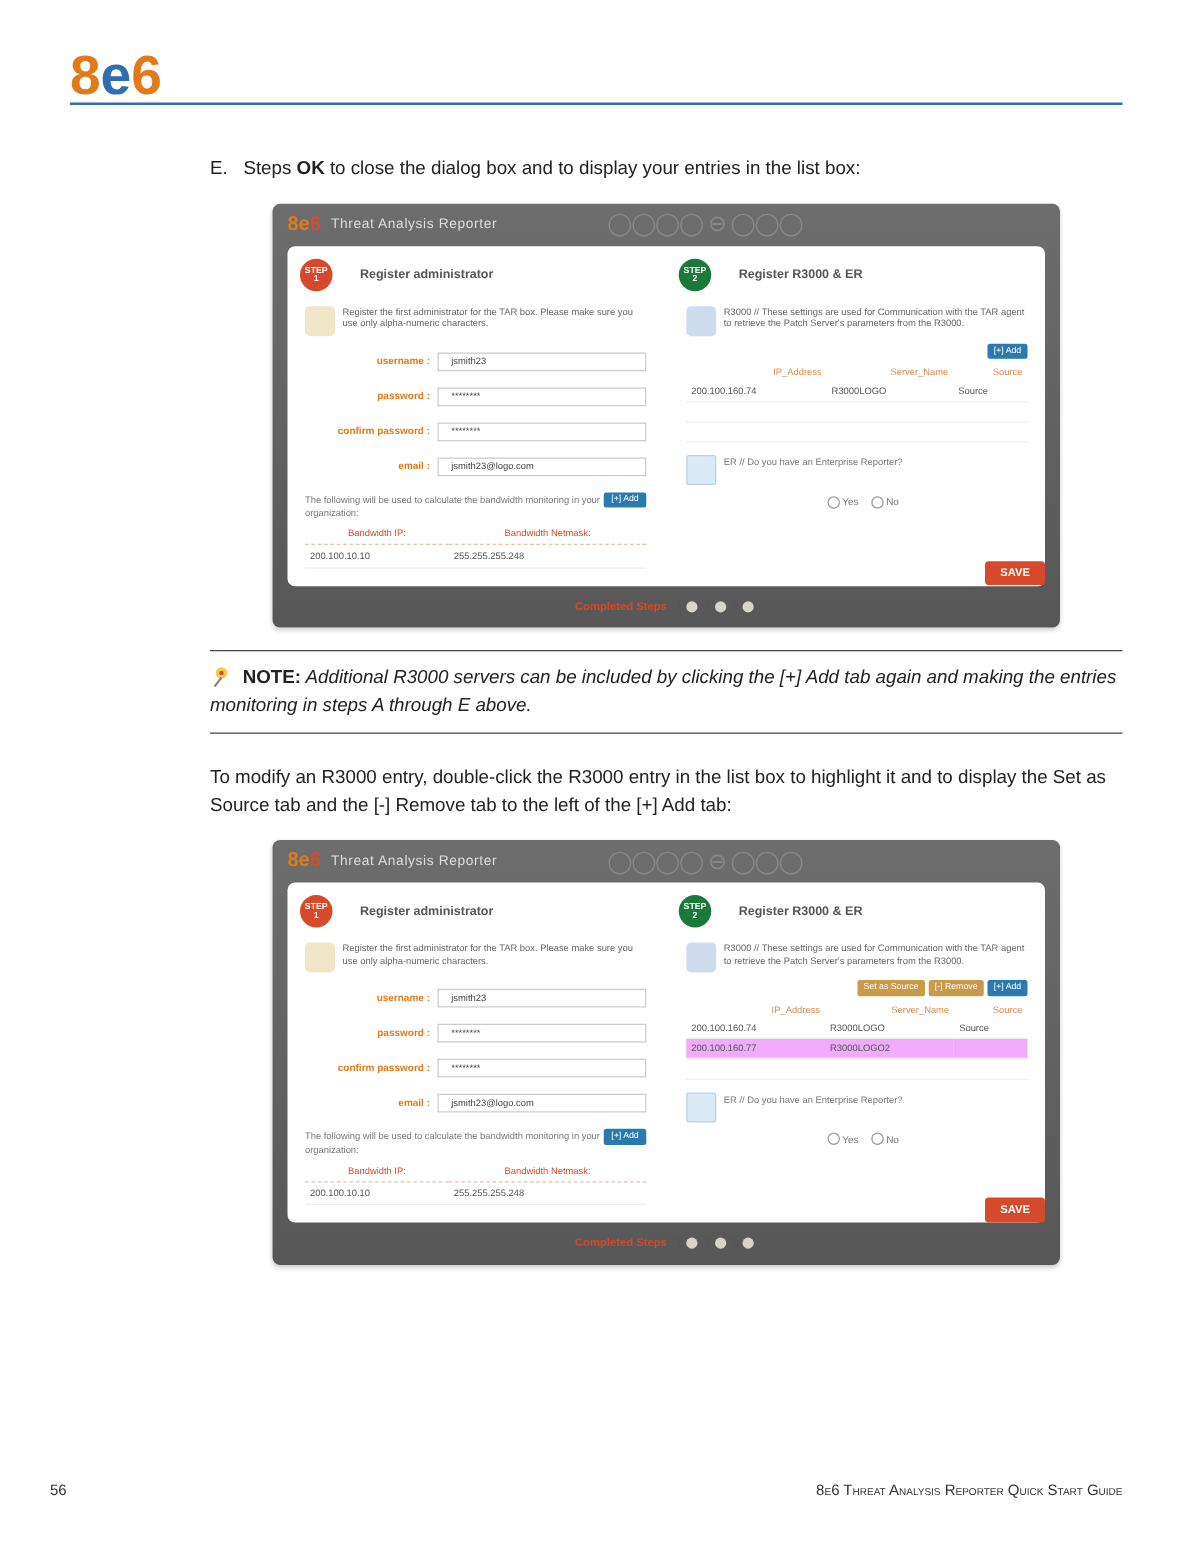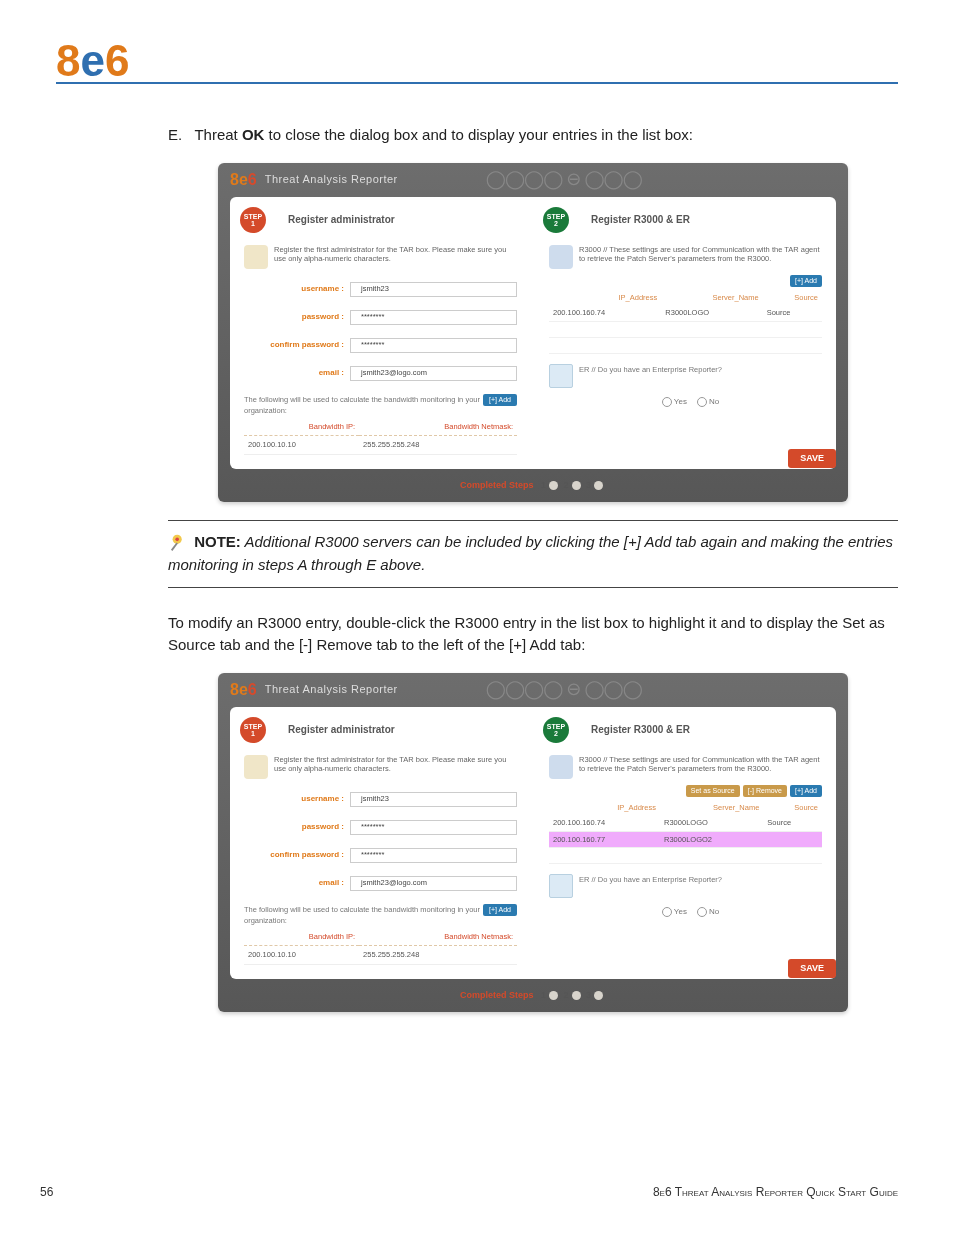--- a/index.html
+++ b/index.html
@@ -29,21 +29,21 @@
   .two-col{display:flex;gap:24px}
   .col{flex:1;padding:6px 4px}
   .intro{display:flex;gap:6px;color:#666;font-size:7.5px;line-height:1.3;margin-bottom:6px}
   .intro .ico{width:24px;height:24px;flex-shrink:0;border-radius:4px;background:#f0e6c8}
   .form-row{display:flex;align-items:center;margin:13px 0}
   .form-row label{width:100px;text-align:right;color:#e07a1a;font-size:8px;font-weight:bold;padding-right:6px}
   .form-row .field{flex:1;height:13px;background:#fff;border:1px solid #ccc;font-size:7.5px;padding:0 10px;display:flex;align-items:center;color:#444}
   .mini-note{color:#777;font-size:7.5px;margin:6px 0 2px 0;position:relative}
   .add-tab{position:absolute;right:0;top:0;background:#2a7ab0;color:#fff;font-size:7px;padding:1px 6px;border-radius:2px}
   .mini-table{width:100%;border-collapse:collapse;font-size:7.5px;color:#555}
-  .mini-table th{color:#d44a2a;font-weight:normal;text-align:right;padding:3px 4px;border-bottom:1px dashed #e0c8a8}
+  .mini-table th{color:#d44a2a;font-weight:normal;text-align:center;padding:3px 4px;border-bottom:1px dashed #e0c8a8}
   .mini-table td{padding:3px 4px;border-bottom:1px solid #eee}
   .r3000-actions{display:flex;justify-content:flex-end;gap:3px;margin-bottom:3px}
   .r3000-actions span{font-size:7px;color:#fff;padding:1px 5px;border-radius:2px}
   .act-add{background:#2a7ab0}
   .act-src{background:#c99a4a}
   .act-rem{background:#c99a4a}
   .r3000-list{width:100%;border-collapse:collapse;font-size:7.5px;color:#555}
   .r3000-list th{color:#d88a4a;font-weight:normal;text-align:right;padding:2px 4px}
   .r3000-list td{padding:2px 4px;border-bottom:1px solid #f0f0f0}
   .r3000-list tr.selected td{background:#f0abfc}
@@ -63,21 +63,21 @@
 <body>
 
 <div class="page">
 
   <div class="logo-top"><span>8</span><span class="o">e</span><span>6</span></div>
   <hr class="hr-top">
 
   <div class="body-text">
     <p>
       <span>E.</span>&nbsp;&nbsp;
-      <span>Threat </span><b>OK</b><span> to close the dialog box and to display your entries in the list box:</span>
+      <span>Steps </span><b>OK</b><span> to close the dialog box and to display your entries in the list box:</span>
     </p>
 
     <div class="figure">
       <div class="fig-brand">
         <span class="b8e6"><span class="b8">8e</span><span class="b6">6</span></span>
         <span class="tar">Threat Analysis Reporter</span>
         <span class="fig-globe">◯◯◯◯ ⊖ ◯◯◯</span>
       </div>
       <div class="wizard-card">
         <div class="step-row">

